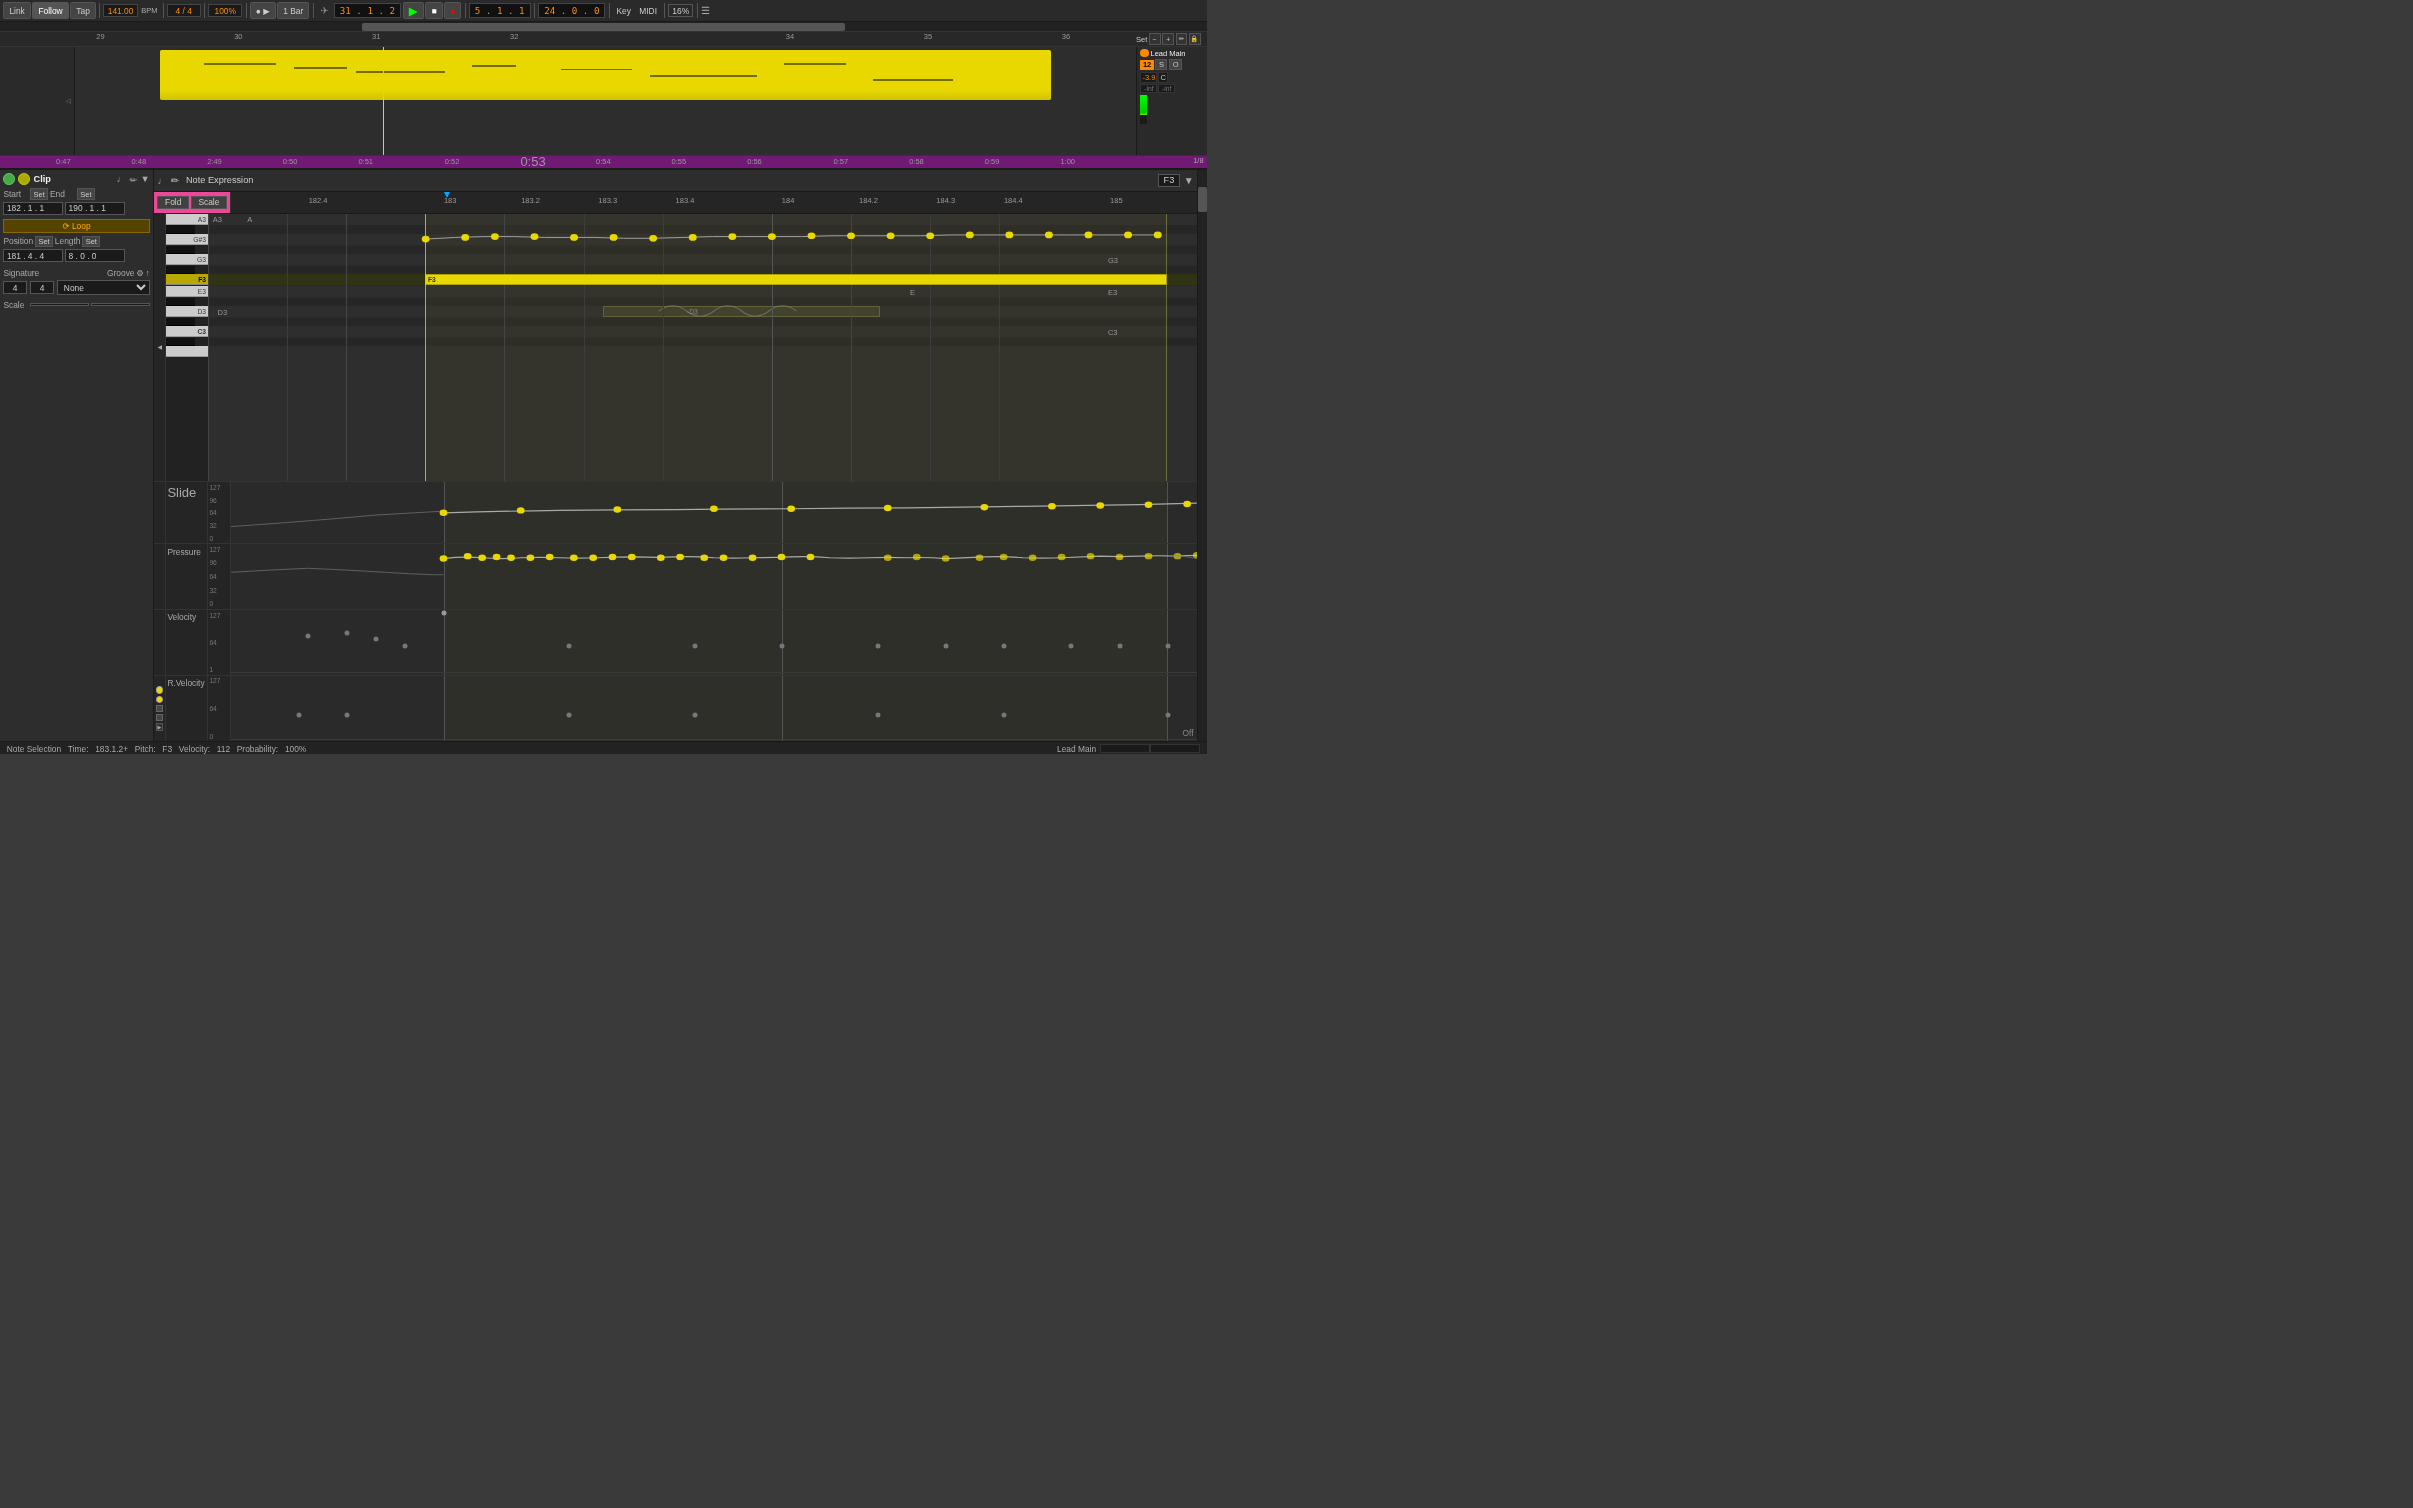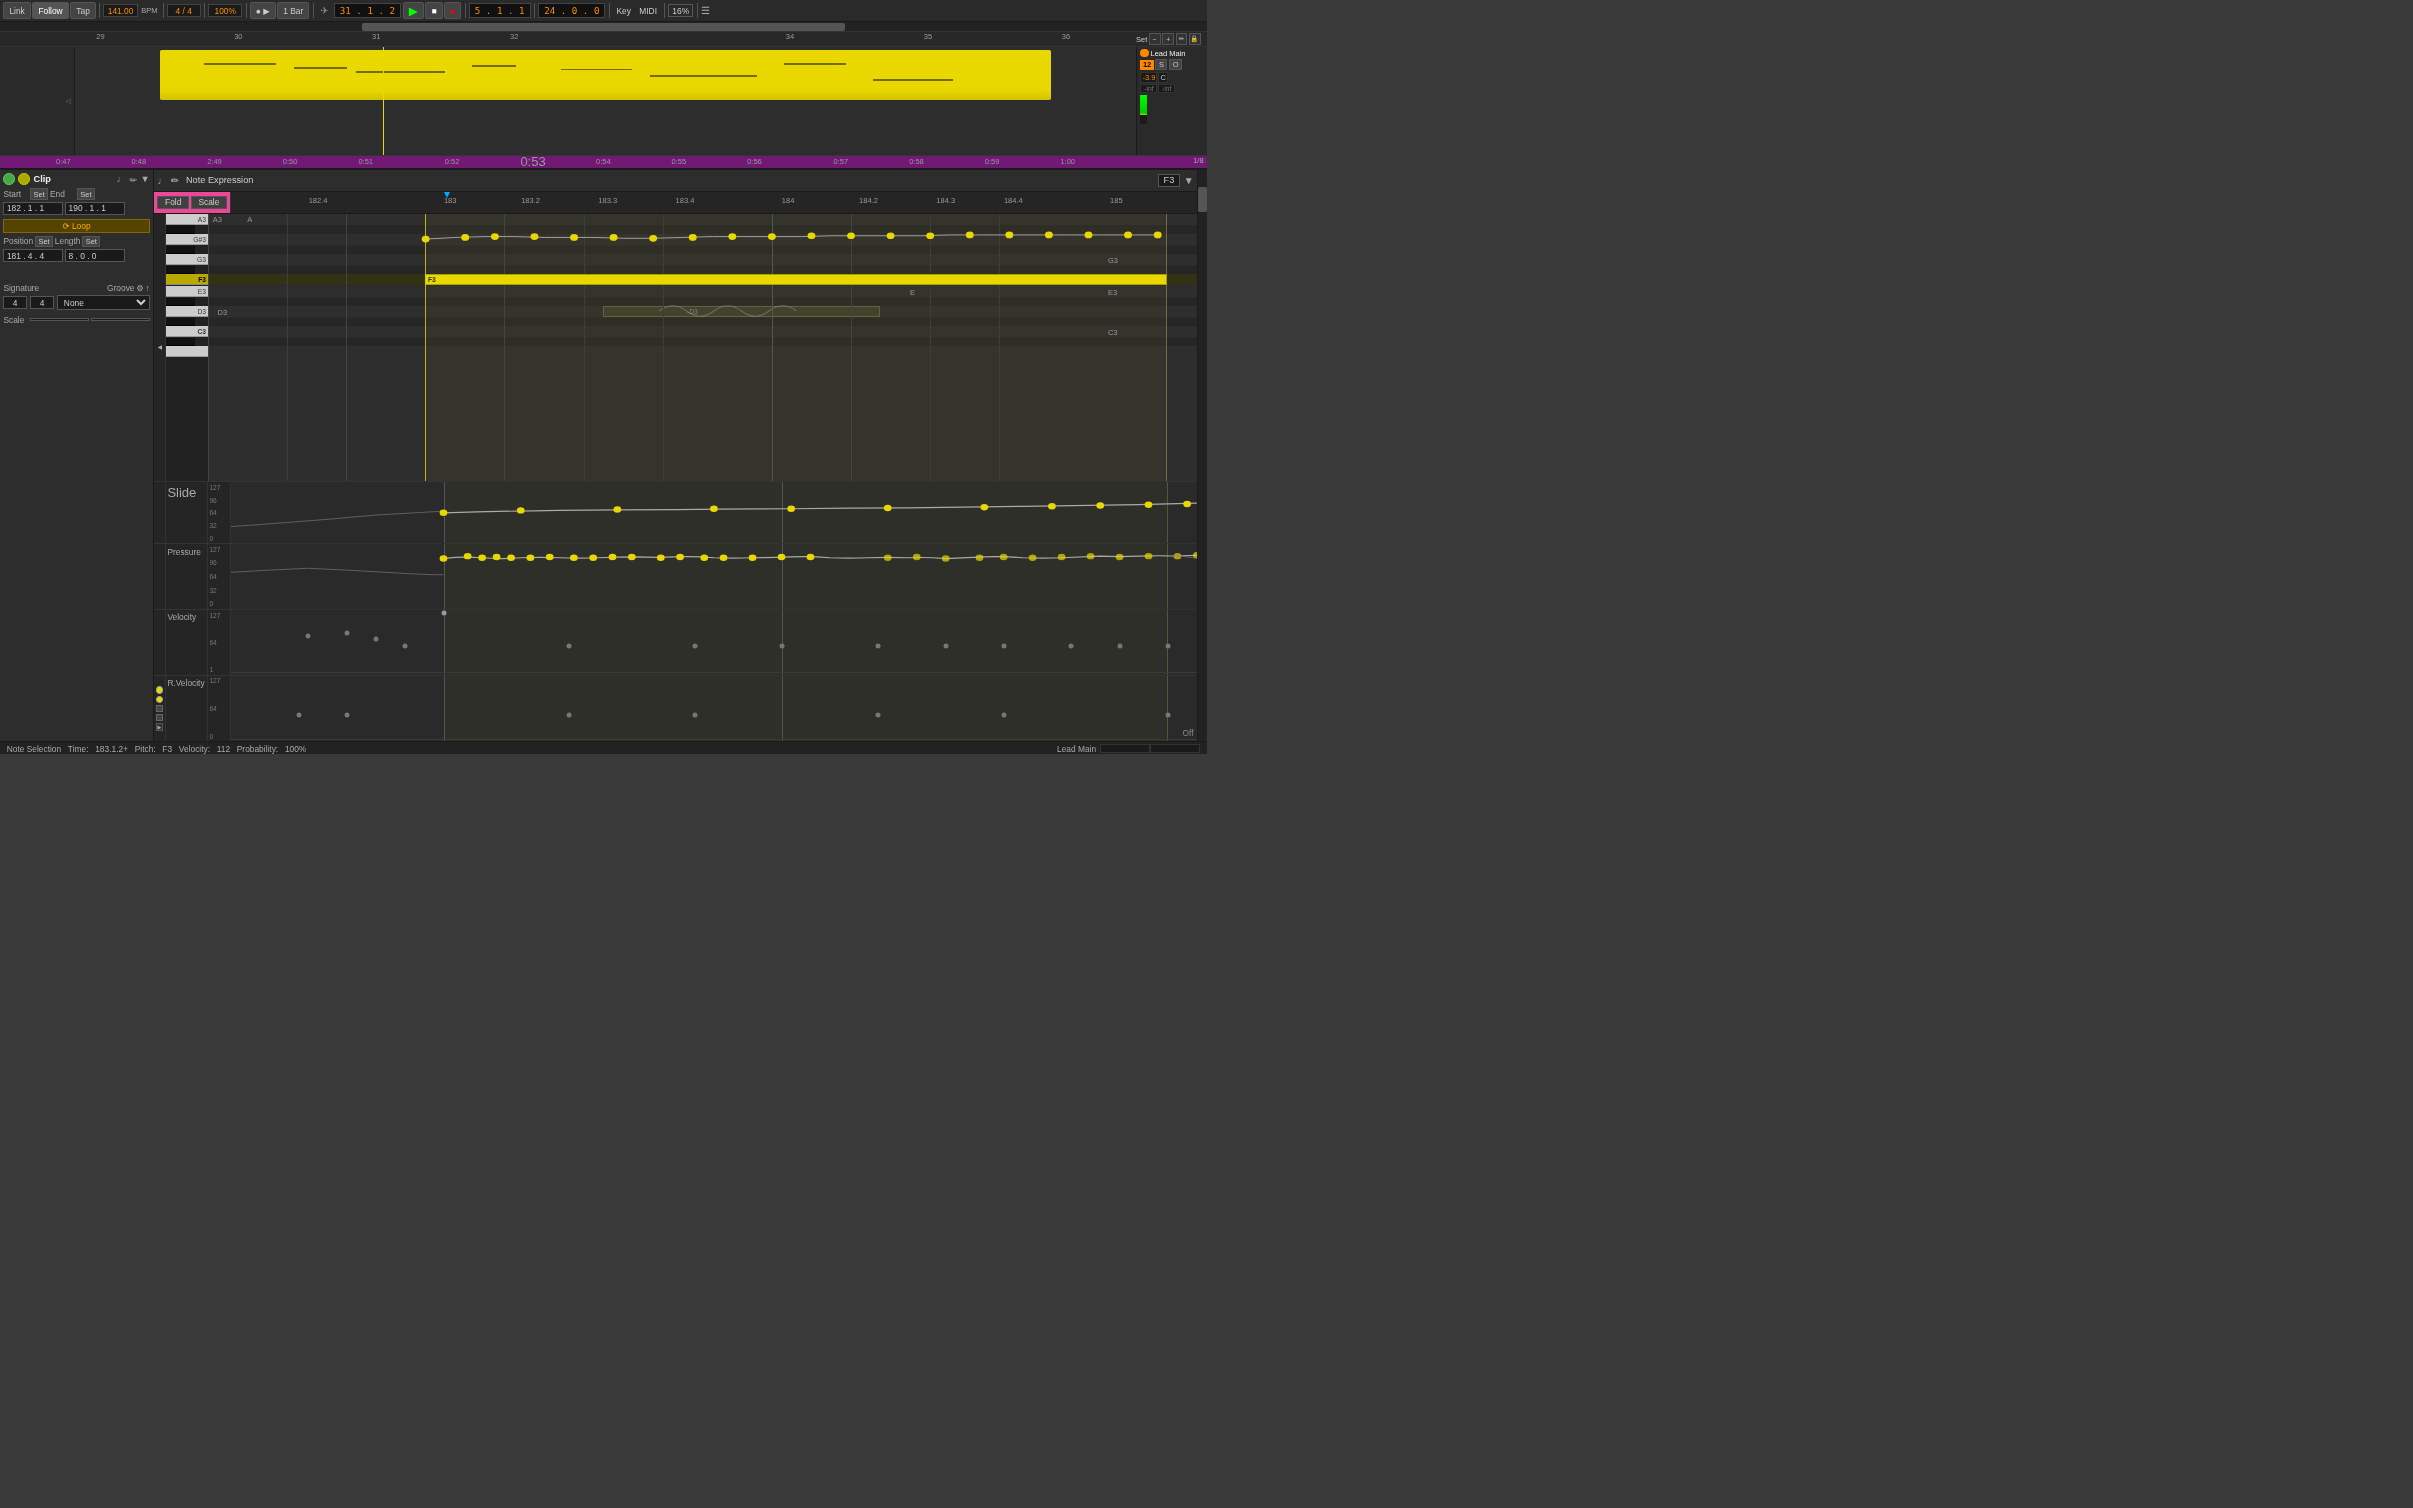--- a/index.html
+++ b/index.html
@@ -487,21 +487,21 @@
       <span class="field-label">Position</span>
       <button class="field-btn">Set</button>
       <span class="field-label">Length</span>
       <button class="field-btn">Set</button>
     </div>
     <div class="field-row">
       <div class="field-value" style="width:60px;">181 .  4 .  4</div>
       <div class="field-value" style="width:60px;">8 .  0 .  0</div>
     </div>
 
-    <div class="field-row" style="margin-top:19px;">
+    <div class="field-row" style="margin-top:4px;">
       <span class="field-label">Signature</span>
       <span style="flex:1;"></span>
       <span class="field-label">Groove</span>
       <span style="font-size:8.4px;color:#aaa;cursor:pointer;">⚙</span>
       <span style="font-size:8.4px;color:#aaa;cursor:pointer;">↑</span>
     </div>
     <div class="signature-row">
       <div class="sig-box">4</div>
       <div class="sig-box">4</div>
       <select class="groove-select">

